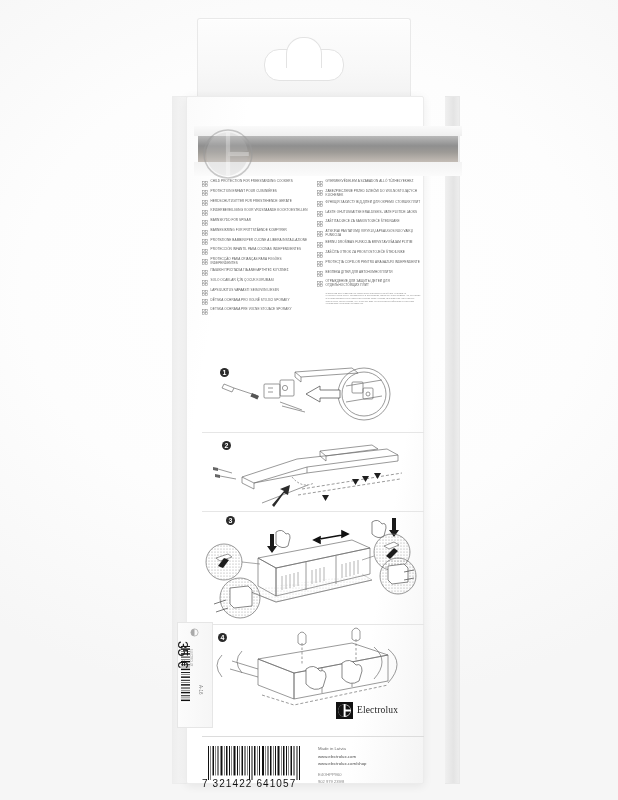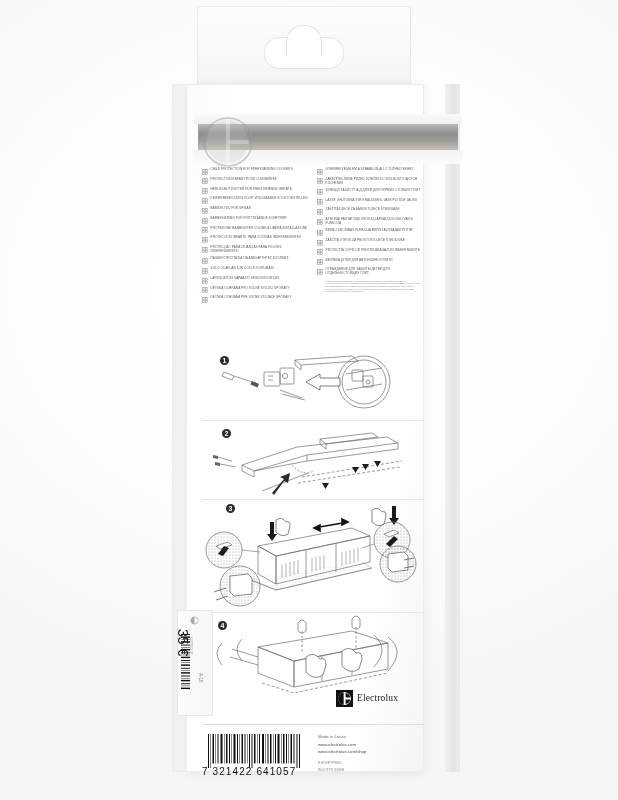--- a/index.html
+++ b/index.html
@@ -5,21 +5,21 @@
   html,body{margin:0;padding:0;background:#fff;}
   body{width:618px;height:800px;font-family:"Liberation Sans",sans-serif;overflow:hidden;}
   #stage{position:relative;width:618px;height:800px;background:#ffffff;}
 
   
   .backdrop{position:absolute;inset:0;
     background:
       radial-gradient(ellipse 520px 420px at 50% 36%, #ffffff 0%, #fdfdfd 55%, #f6f6f6 100%);}
 
   
-  .pack{position:absolute;left:158px;top:6px;width:290px;height:770px;}
+  .pack{position:absolute;left:158px;top:18px;width:290px;height:770px;}
 
   .hangtab{position:absolute;left:39px;top:0;width:212px;height:82px;
     background:linear-gradient(180deg,#fdfdfd 0%,#f8f8f8 60%,#f2f2f2 100%);
     border:1px solid #e9e9e9;border-bottom:none;border-radius:3px 3px 0 0;
     box-shadow:inset 0 1px 0 #fff;}
   .hanghole{position:absolute;left:50%;top:30px;transform:translateX(-50%);
     width:78px;height:30px;background:#ffffff;border:1px solid #e3e3e3;
     border-radius:15px;}
   .hanghole:before{content:"";position:absolute;left:50%;top:-13px;
     transform:translateX(-50%);width:34px;height:30px;background:#ffffff;

